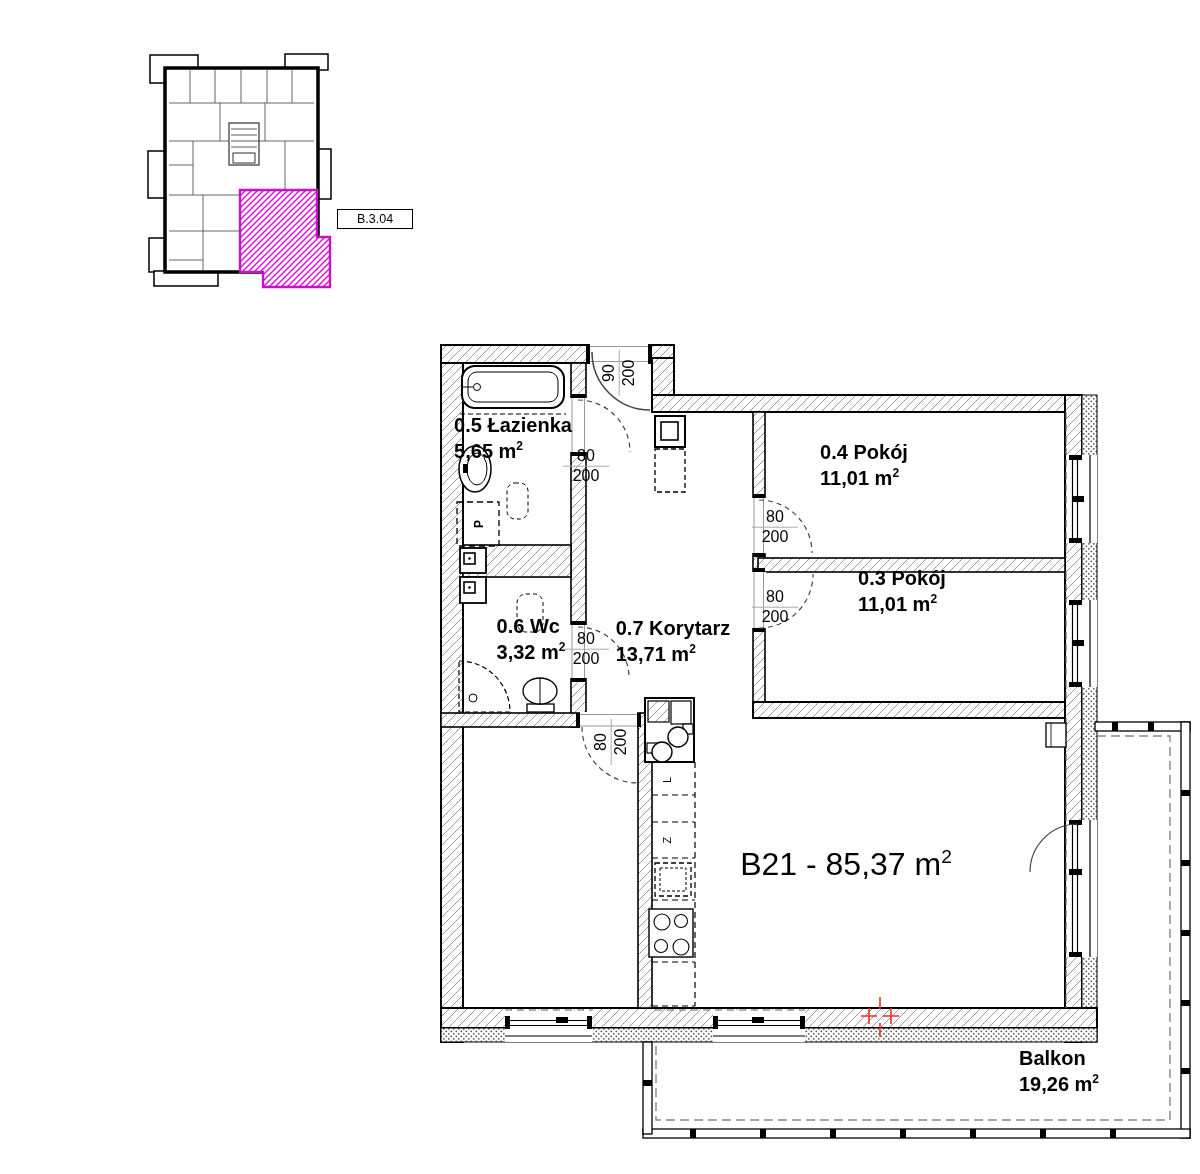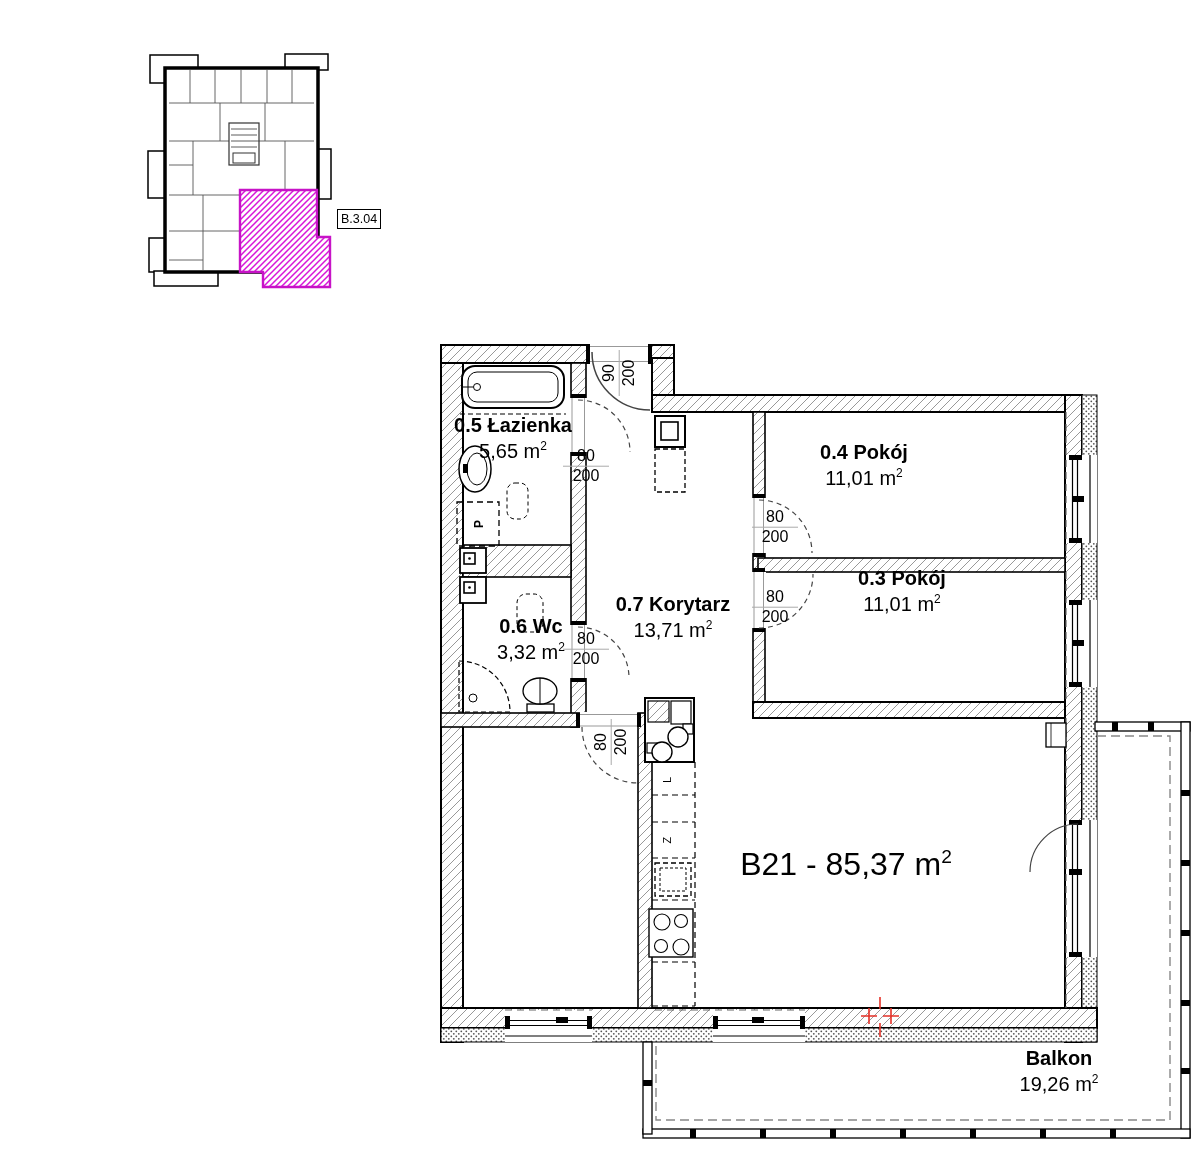--- a/index.html
+++ b/index.html
@@ -1,28 +1,28 @@
 <!DOCTYPE html>
 <html><head>
 <meta charset="utf-8">
 <style>
   html,body{margin:0;padding:0;background:#fff}
   #canvas{position:relative;width:1200px;height:1174px;background:#fff;
           font-family:"Liberation Sans",sans-serif;color:#000;overflow:hidden}
-  .rlabel{position:absolute;transform:translateX(-50%);text-align:center;white-space:nowrap}
+  .rlabel{position:absolute;transform:translateX(-50%);white-space:nowrap}
   .rname{font-weight:bold;font-size:20px;line-height:1.25}
-  .rarea{font-size:20px;line-height:1.3;font-weight:400}
+  .rarea{font-size:20px;line-height:1.3;font-weight:700}
   sup{font-size:60%}
   .dim{position:absolute;width:46px;display:flex;flex-direction:column;align-items:center;
        font-size:16px;line-height:1.05;transform:translate(-50%,-50%);background:transparent}
   .dim .bar{width:46px;height:1px;background:#aaa;margin:1px 0}
   .dim.rot{transform:translate(-50%,-50%) rotate(-90deg)}
   .title{position:absolute;transform:translateX(-50%);font-size:32px;font-weight:400;white-space:nowrap}
   .badge{position:absolute;border:1.5px solid #000;font-size:12.5px;line-height:16px;
-         padding:1px 3px;background:#fff;font-weight:400}
+         padding:1px 19px;background:#fff;font-weight:400}
   svg{position:absolute;left:0;top:0}
   svg text{font-family:"Liberation Sans",sans-serif}
 </style>
 </head>
 <body>
 
 <div id="canvas">
 
   <svg style="left:145px;top:45px" width="250" height="250" viewBox="0 0 250 250">
     <defs>
@@ -300,21 +300,21 @@
   </svg>
 
   <div class="rlabel" style="left:513px;top:413px">
     <div class="rname">0.5 Łazienka</div>
     <div class="rarea sup2">5,65 m<sup>2</sup></div>
   </div>
   <div class="rlabel" style="left:531px;top:614px">
     <div class="rname">0.6 Wc</div>
     <div class="rarea sup2">3,32 m<sup>2</sup></div>
   </div>
-  <div class="rlabel" style="left:673px;top:592px">
+  <div class="rlabel" style="left:673px;top:616px">
     <div class="rname">0.7 Korytarz</div>
     <div class="rarea sup2">13,71 m<sup>2</sup></div>
   </div>
   <div class="rlabel" style="left:864px;top:440px">
     <div class="rname">0.4 Pokój</div>
     <div class="rarea sup2">11,01 m<sup>2</sup></div>
   </div>
   <div class="rlabel" style="left:902px;top:566px">
     <div class="rname">0.3 Pokój</div>
     <div class="rarea sup2">11,01 m<sup>2</sup></div>

